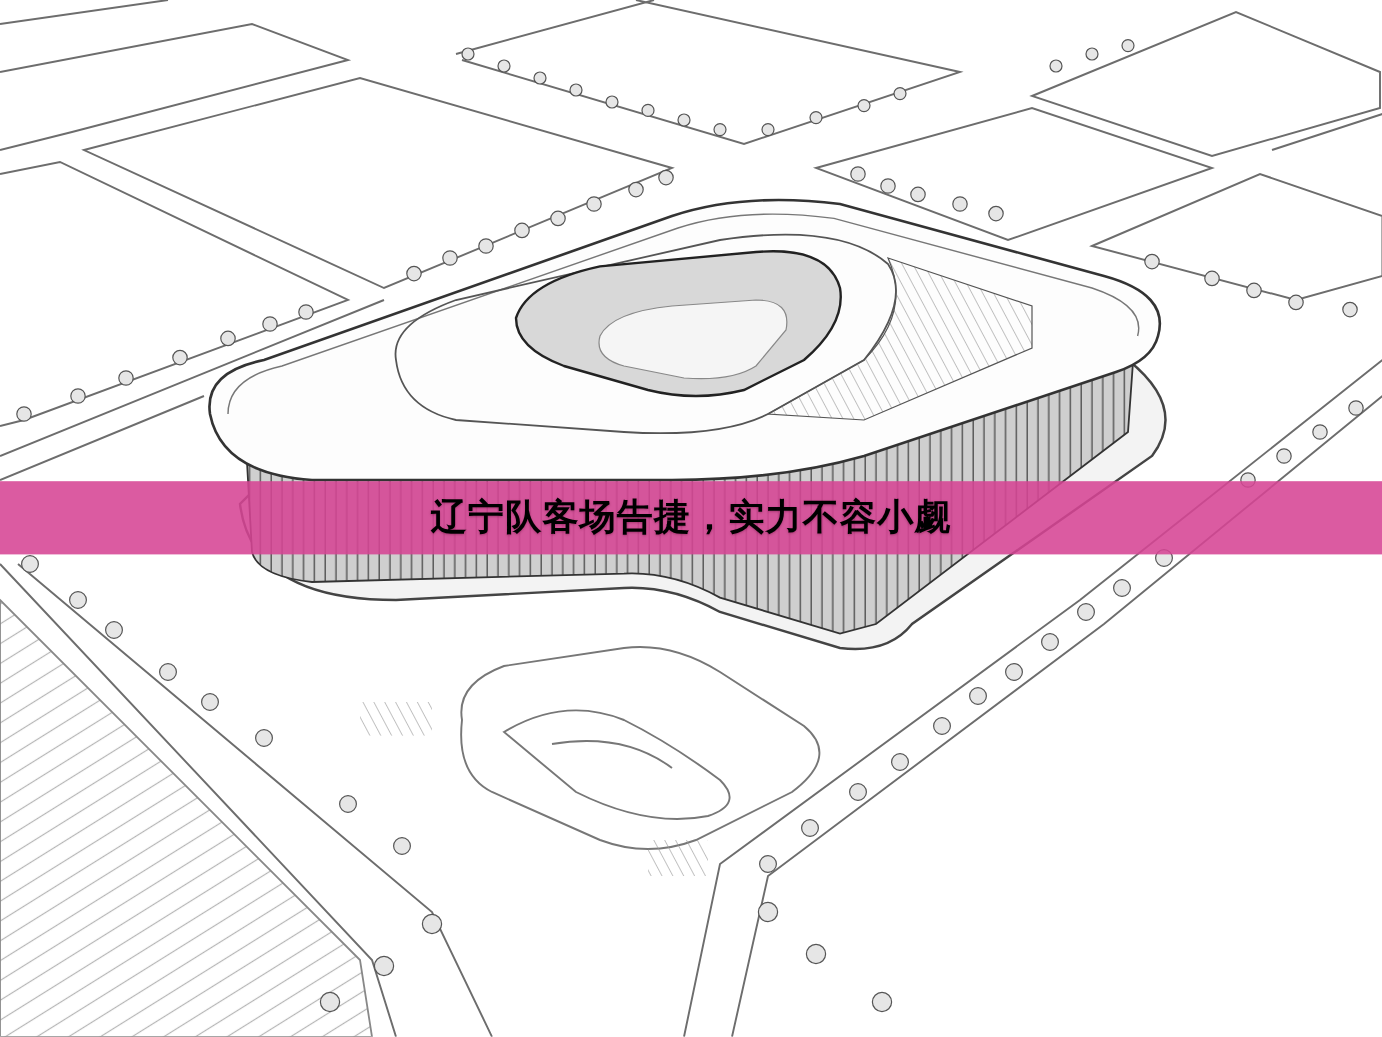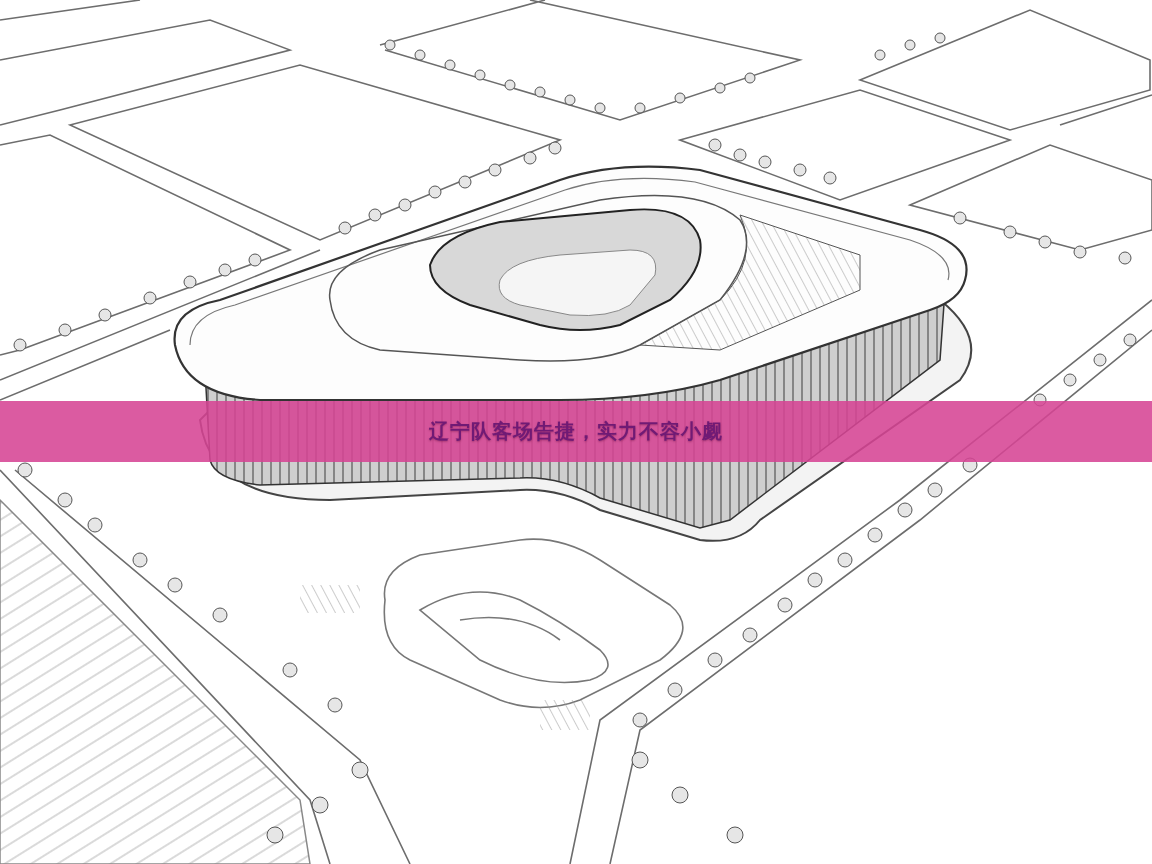--- a/index.html
+++ b/index.html
@@ -1,19 +1,19 @@
 <!DOCTYPE html>
 <html><head>
 <meta charset="utf-8">
 <style>
   html,body{margin:0;padding:0;}
   body{width:1152px;height:864px;overflow:hidden;background:#ffffff;position:relative;font-family:"DejaVu Sans",sans-serif;}
   .scene{position:absolute;left:0;top:0;width:1152px;height:864px;}
   .banner{position:absolute;left:0;top:401px;width:1152px;height:61px;background:rgba(214,68,148,0.88);display:flex;align-items:center;justify-content:center;}
-  .banner-title{color:#701a75;font-weight:bold;font-size:20px;letter-spacing:1px;text-shadow:0 1px 2px rgba(80,0,40,0.35);font-family:"DejaVu Sans",sans-serif;}
+  .banner-title{color:#000000;font-weight:bold;font-size:30px;letter-spacing:1px;text-shadow:0 1px 2px rgba(80,0,40,0.35);font-family:"DejaVu Sans",sans-serif;}
 </style>
 </head>
 <body>
 
 <svg class="scene" viewBox="0 0 1152 864" xmlns="http://www.w3.org/2000/svg">
   <defs>
     <pattern id="hatch" width="8" height="8" patternUnits="userSpaceOnUse" patternTransform="rotate(-28)">
       <line x1="0" y1="0" x2="0" y2="8" stroke="#9a9a9a" stroke-width="1"></line>
     </pattern>
     <pattern id="field" width="14" height="14" patternUnits="userSpaceOnUse" patternTransform="rotate(-32)">

